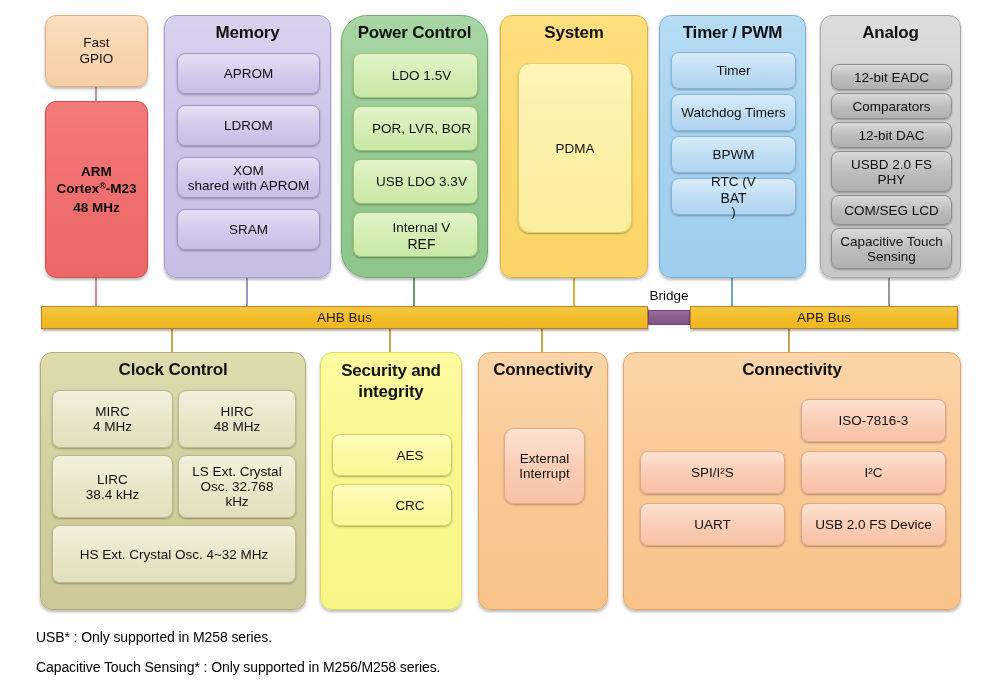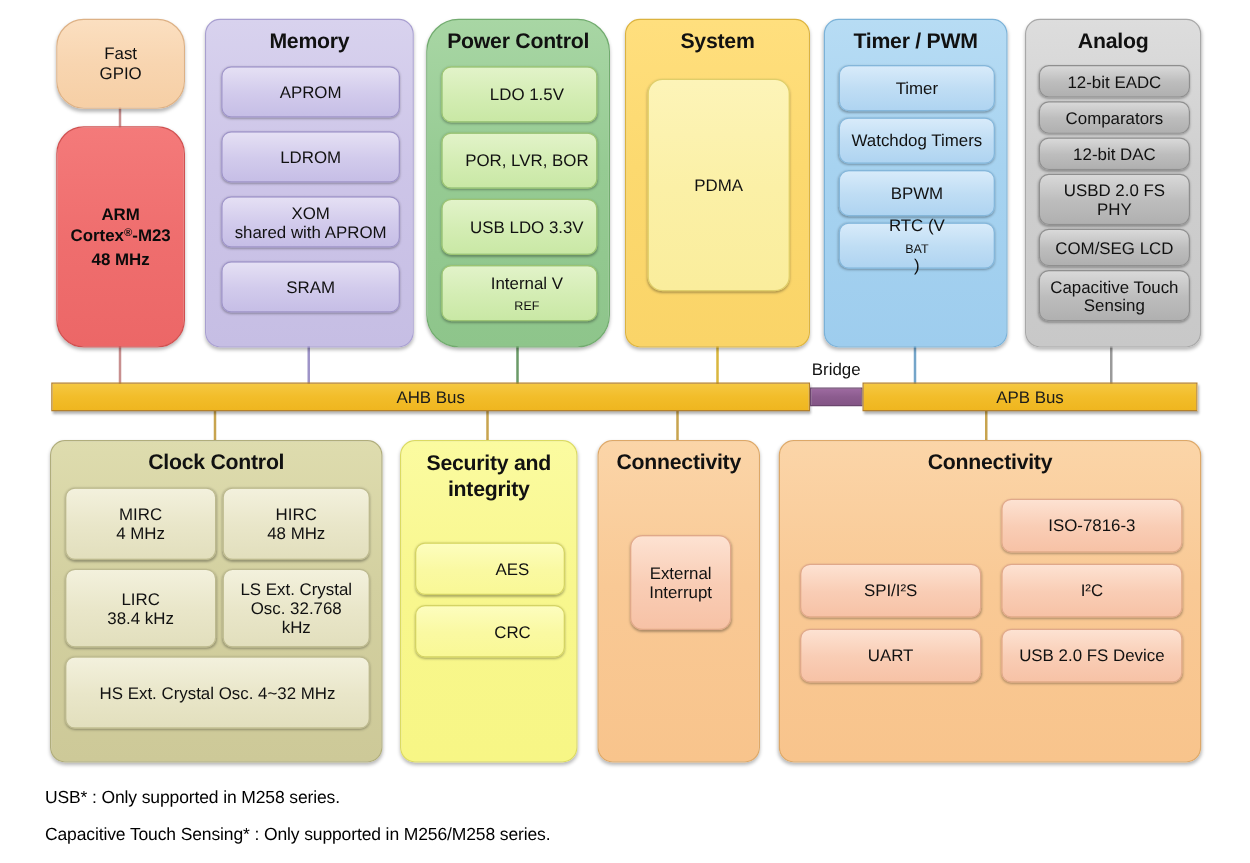--- a/index.html
+++ b/index.html
@@ -38,40 +38,40 @@
     text-align:center;
     font-size:13.5px;
     color:#111;
     line-height:15px;
     box-shadow:0 1px 2px rgba(0,0,0,.30);
   }
   .block span{display:block;padding:0 3px;}
 
   
   .solo{
-    position:absolute;box-sizing:border-box;border-radius:22px;
+    position:absolute;box-sizing:border-box;border-radius:11px;
     display:flex;align-items:center;justify-content:center;text-align:center;
     box-shadow:0 2px 3px rgba(0,0,0,.28);
   }
 
   
   .p-memory{background:linear-gradient(180deg,#d8d2ee 0%,#cdc5e8 45%,#c6bee4 100%);border:1px solid #a89fd0;}
   .b-memory{background:linear-gradient(180deg,#e5e0f4 0%,#d2cbec 52%,#c6bee6 100%);border:1px solid #9e94c8;}
 
   .p-power{background:linear-gradient(180deg,#a8d6a4 0%,#96cb93 45%,#8ec58b 100%);border:1px solid #71ab6e;}
   .b-power{background:linear-gradient(180deg,#e2f3c9 0%,#d4edb4 52%,#c9e8a5 100%);border:1px solid #9cc472;padding-left:12px;}
 
   .p-system{background:linear-gradient(180deg,#ffdf7e 0%,#fcd96f 45%,#fad468 100%);border:1px solid #dcb33e;}
   .b-system{background:linear-gradient(180deg,#fdf4b8 0%,#fbf0a6 52%,#faed9c 100%);border:1px solid #dfce6a;}
 
   .p-timer{background:linear-gradient(180deg,#b7dcf4 0%,#a7d3f0 45%,#9ecdee 100%);border:1px solid #7bb2d8;}
   .b-timer{background:linear-gradient(180deg,#d8ebfa 0%,#bfddf4 52%,#afd4f1 100%);border:1px solid #84b6da;}
 
   .p-analog{background:linear-gradient(180deg,#dddddd 0%,#cfcfcf 45%,#c8c8c8 100%);border:1px solid #a8a8a8;}
-  .b-analog{background:linear-gradient(180deg,#d9d9d9 0%,#bdbdbd 52%,#b0b0b0 100%);border:1px solid #8f8f8f;}
+  .b-analog{background:linear-gradient(180deg,#d9d9d9 0%,#bdbdbd 52%,#b0b0b0 100%);border:1px solid #8f8f8f;margin-top:12px;}
 
   .p-clock{background:linear-gradient(180deg,#dedcae 0%,#d3d0a0 45%,#cdc998 100%);border:1px solid #b0ad7c;}
   .b-clock{background:linear-gradient(180deg,#f3f1dd 0%,#e9e6c9 52%,#e2dfbd 100%);border:1px solid #bcb98e;}
 
   .p-security{background:linear-gradient(180deg,#fbfba0 0%,#f8f78e 45%,#f7f685 100%);border:1px solid #dbda62;}
   .b-security{background:linear-gradient(180deg,#fdfdbe 0%,#faf9a2 52%,#f9f896 100%);border:1px solid #d4d365;padding-left:36px;}
 
   .p-conn{background:linear-gradient(180deg,#fbd5a8 0%,#f9c995 45%,#f8c48c 100%);border:1px solid #dda868;}
   .b-conn{background:linear-gradient(180deg,#fde2d2 0%,#f9cdb5 52%,#f7c2a6 100%);border:1px solid #e0a88a;}
 
@@ -102,21 +102,21 @@
   }
 
   
   .conn-line{position:absolute;width:2px;}
 
   
   .note{
     position:absolute;left:36px;
     font-size:14px;color:#000;letter-spacing:-0.1px;
   }
-  sub{font-size:10px;vertical-align:baseline;position:relative;top:2px;}
+  sub{font-size:14px;vertical-align:baseline;position:relative;top:2px;}
   sup{font-size:9px;vertical-align:baseline;position:relative;top:-4px;}
 </style>
 </head>
 <body>
 
 <div id="canvas">
 
   <div class="conn-line" style="left:95px;top:86px;height:16px;background:#c88f8f;"></div>
   <div class="conn-line" style="left:95px;top:276px;height:32px;background:#c88f8f;"></div>
   <div class="conn-line" style="left:246px;top:276px;height:32px;background:#9e94c8;"></div>

